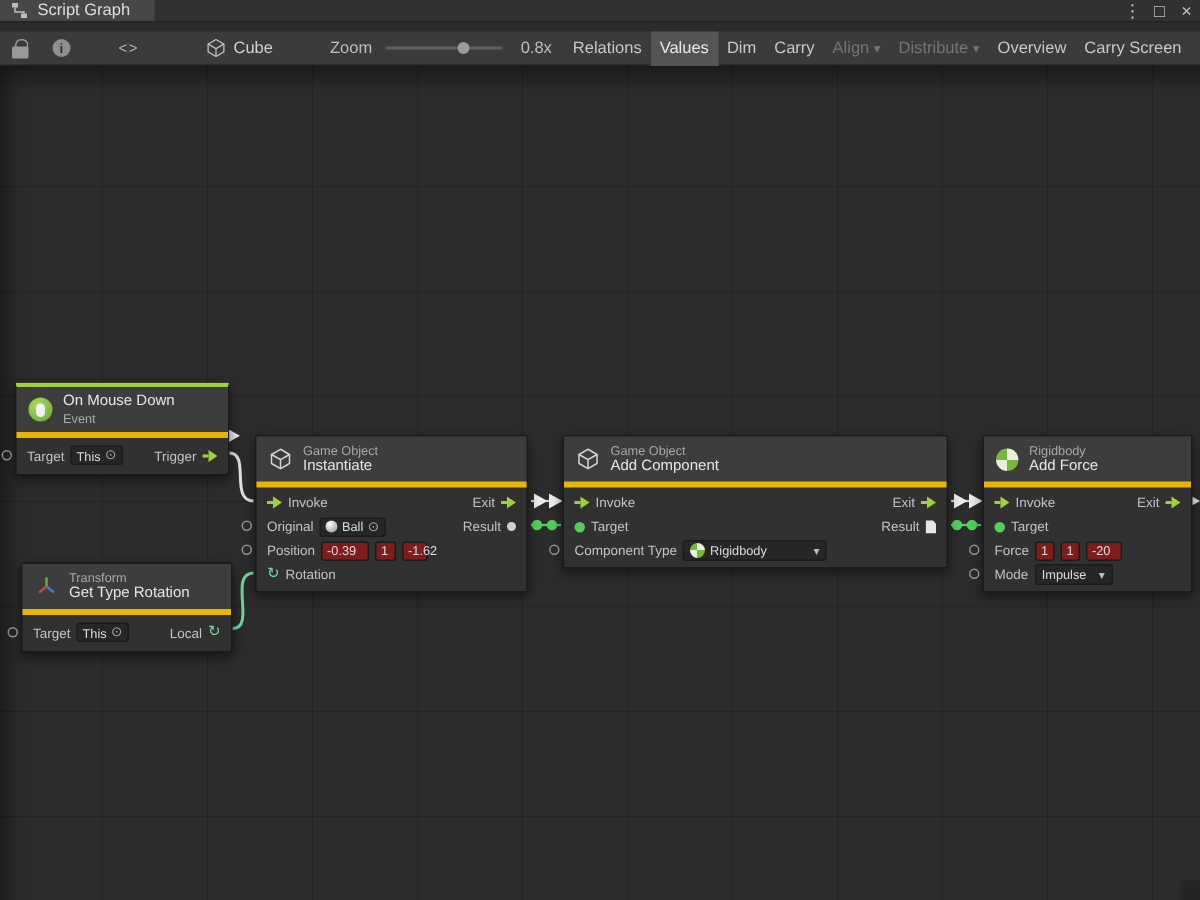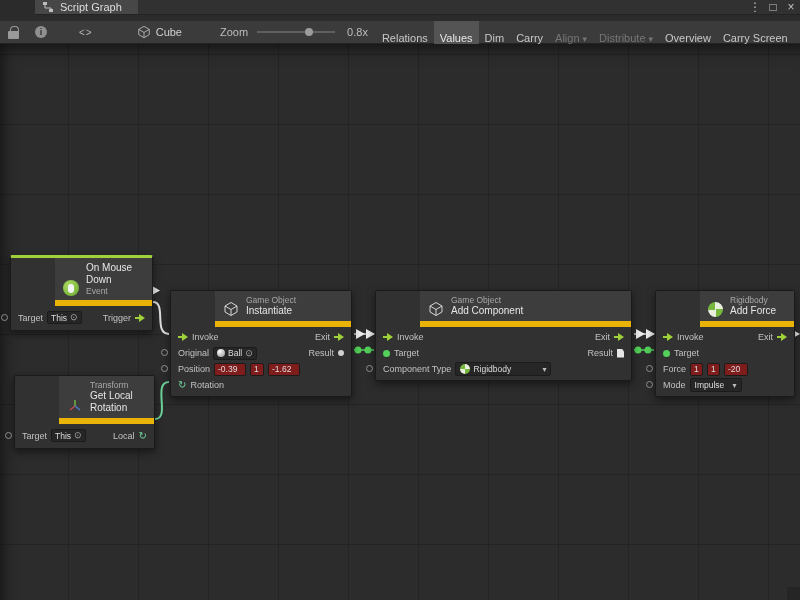--- a/index.html
+++ b/index.html
@@ -2,21 +2,21 @@
 <html><head>
 <meta charset="utf-8">
 <style>
   * { margin:0; padding:0; box-sizing:border-box; }
   html,body { width:800px; height:600px; overflow:hidden; background:#2b2b2b;
               font-family:"Liberation Sans", sans-serif; }
   .window { position:relative; width:800px; height:600px; background:#2b2b2b; overflow:hidden; }
 
   
   .titlebar { position:absolute; top:0; left:0; right:0; height:15px; background:#313131;
-              display:flex; align-items:stretch; border-bottom:1px solid #232323;margin-left:35px; }
+              display:flex; align-items:stretch; border-bottom:1px solid #232323; }
   .tab { display:flex; align-items:center; gap:6px; padding:0 16px 0 7px; background:#474747;
          color:#dedede; font-size:11px; }
   .tb-fill { flex:1; }
   .win-ctl { width:18px; display:flex; align-items:center; justify-content:center;
              color:#c0c0c0; font-size:12px; cursor:default; }
 
   
   .toolbar { position:absolute; top:21px; left:0; right:0; height:23px; background:#3b3b3b;
              border-bottom:1px solid #232323; display:flex; align-items:center;
              font-size:11px; color:#c8c8c8; }
@@ -31,41 +31,41 @@
   .codeicon { margin-left:32px; color:#b5b5b5; font-size:10px; letter-spacing:1px; }
   .codeicon::before { content:"<>"; }
   .cubemini { margin-left:44px; width:14px; height:14px; }
   .targetname { margin-left:5px; color:#d0d0d0;text-align:right; }
   .zoomlabel { margin-left:38px; color:#bdbdbd; }
   .zoom-slider { position:relative; width:78px; height:14px; margin-left:9px; }
   .zoom-slider .track { position:absolute; top:6px; left:0; right:0; height:2px; background:#606060; }
   .zoom-slider .knob { position:absolute; top:3px; left:62%; width:8px; height:8px;
                        border-radius:50%; background:#9c9c9c; }
   .zoomval { margin-left:12px; margin-right:8px; color:#bdbdbd; }
-  .tb-btn { height:23px; display:flex; align-items:flex-end; gap:3px; padding:0 6px; color:#c8c8c8; }
+  .tb-btn { height:23px; display:flex; align-items:center; gap:3px; padding:0 6px; color:#c8c8c8; }
   .tb-btn.active { background:#545454; color:#e8e8e8; }
   .tb-btn.disabled { color:#757575; }
   .tb-btn .caret { font-size:9px; }
 
   
   .canvas { position:absolute; top:44px; left:0; width:800px; height:556px;
             background-color:#2c2c2c;
             background-image: linear-gradient(#242424 1px, transparent 1px),
                               linear-gradient(90deg,#242424 1px,transparent 1px);
             background-size:70px 70px; background-position:-2px 10px; overflow:hidden; }
   .canvas-shade { position:absolute; inset:0; z-index:1; pointer-events:none;
             box-shadow: inset 10px 12px 16px -8px rgba(0,0,0,.6); }
   .wires { position:absolute; left:0; top:0; z-index:2; }
 
   
   .node { position:absolute; z-index:3; background:#313131; border:1px solid #1a1a1a;
           border-radius:2px; box-shadow:0 3px 8px rgba(0,0,0,.5); color:#c2c2c2; }
   .event-node { border-top:3px solid #9fd13b; }
-  .node-header { display:flex; align-items:flex-end; gap:7px; background:#3d3d3d;
-                 padding:4px 8px; min-height:33px; border-bottom:6px solid #eab308;margin-left:44px; }
+  .node-header { display:flex; align-items:center; gap:7px; background:#3d3d3d;
+                 padding:4px 8px; min-height:33px; border-bottom:4px solid #eab308; }
   .hdr-titles .cat  { font-size:8.5px; color:#a8a8a8; line-height:10px; }
   .hdr-titles .name { font-size:10px; color:#e6e6e6; line-height:12px; }
   .node-body { padding:2px 0 3px; }
   .row { position:relative; display:flex; align-items:center; height:16px; padding:0 7px;
          font-size:9px; gap:4px; }
   .row.tall { height:19px; }
   .lbl { color:#c2c2c2; white-space:nowrap; }
   .spacer { flex:1; }
 
   .chip { display:inline-flex; align-items:center; gap:3px; background:#262626;
@@ -227,21 +227,21 @@
 
     <div class="node" style="left:14px; top:331px; width:141px">
       <div class="node-header">
         <svg class="hdricon" viewBox="0 0 16 16">
           <line x1="8" y1="8" x2="8" y2="2" stroke="#6cab3c" stroke-width="1.6"></line>
           <line x1="8" y1="8" x2="3" y2="12" stroke="#c24b4b" stroke-width="1.6"></line>
           <line x1="8" y1="8" x2="13" y2="12" stroke="#4a79c9" stroke-width="1.6"></line>
         </svg>
         <div class="hdr-titles">
           <div class="cat">Transform</div>
-          <div class="name">Get Local Rotation</div>
+          <div class="name">Get Type Rotation</div>
         </div>
       </div>
       <div class="node-body">
         <div class="row tall">
           <span class="port-circle"></span>
           <span class="lbl">Target</span>
           <span class="chip">
             <span>This</span>
             <span class="picker">⊙</span>
           </span>
@@ -281,21 +281,21 @@
           </span>
           <span class="spacer"></span>
           <span class="lbl">Result</span>
           <span class="graydot"></span>
         </div>
         <div class="row">
           <span class="port-circle"></span>
           <span class="lbl">Position</span>
           <span class="field" style="width:32px">-0.39</span>
           <span class="field" style="width:14px">1</span>
-          <span class="field" style="width:32px">-1.62</span>
+          <span class="field" style="width:17px">-1.62</span>
         </div>
         <div class="row">
           <span class="rotglyph">↻</span>
           <span class="lbl">Rotation</span>
         </div>
       </div>
     </div>
 
     <div class="node" style="left:375px; top:246px; width:257px">
       <div class="node-header">

